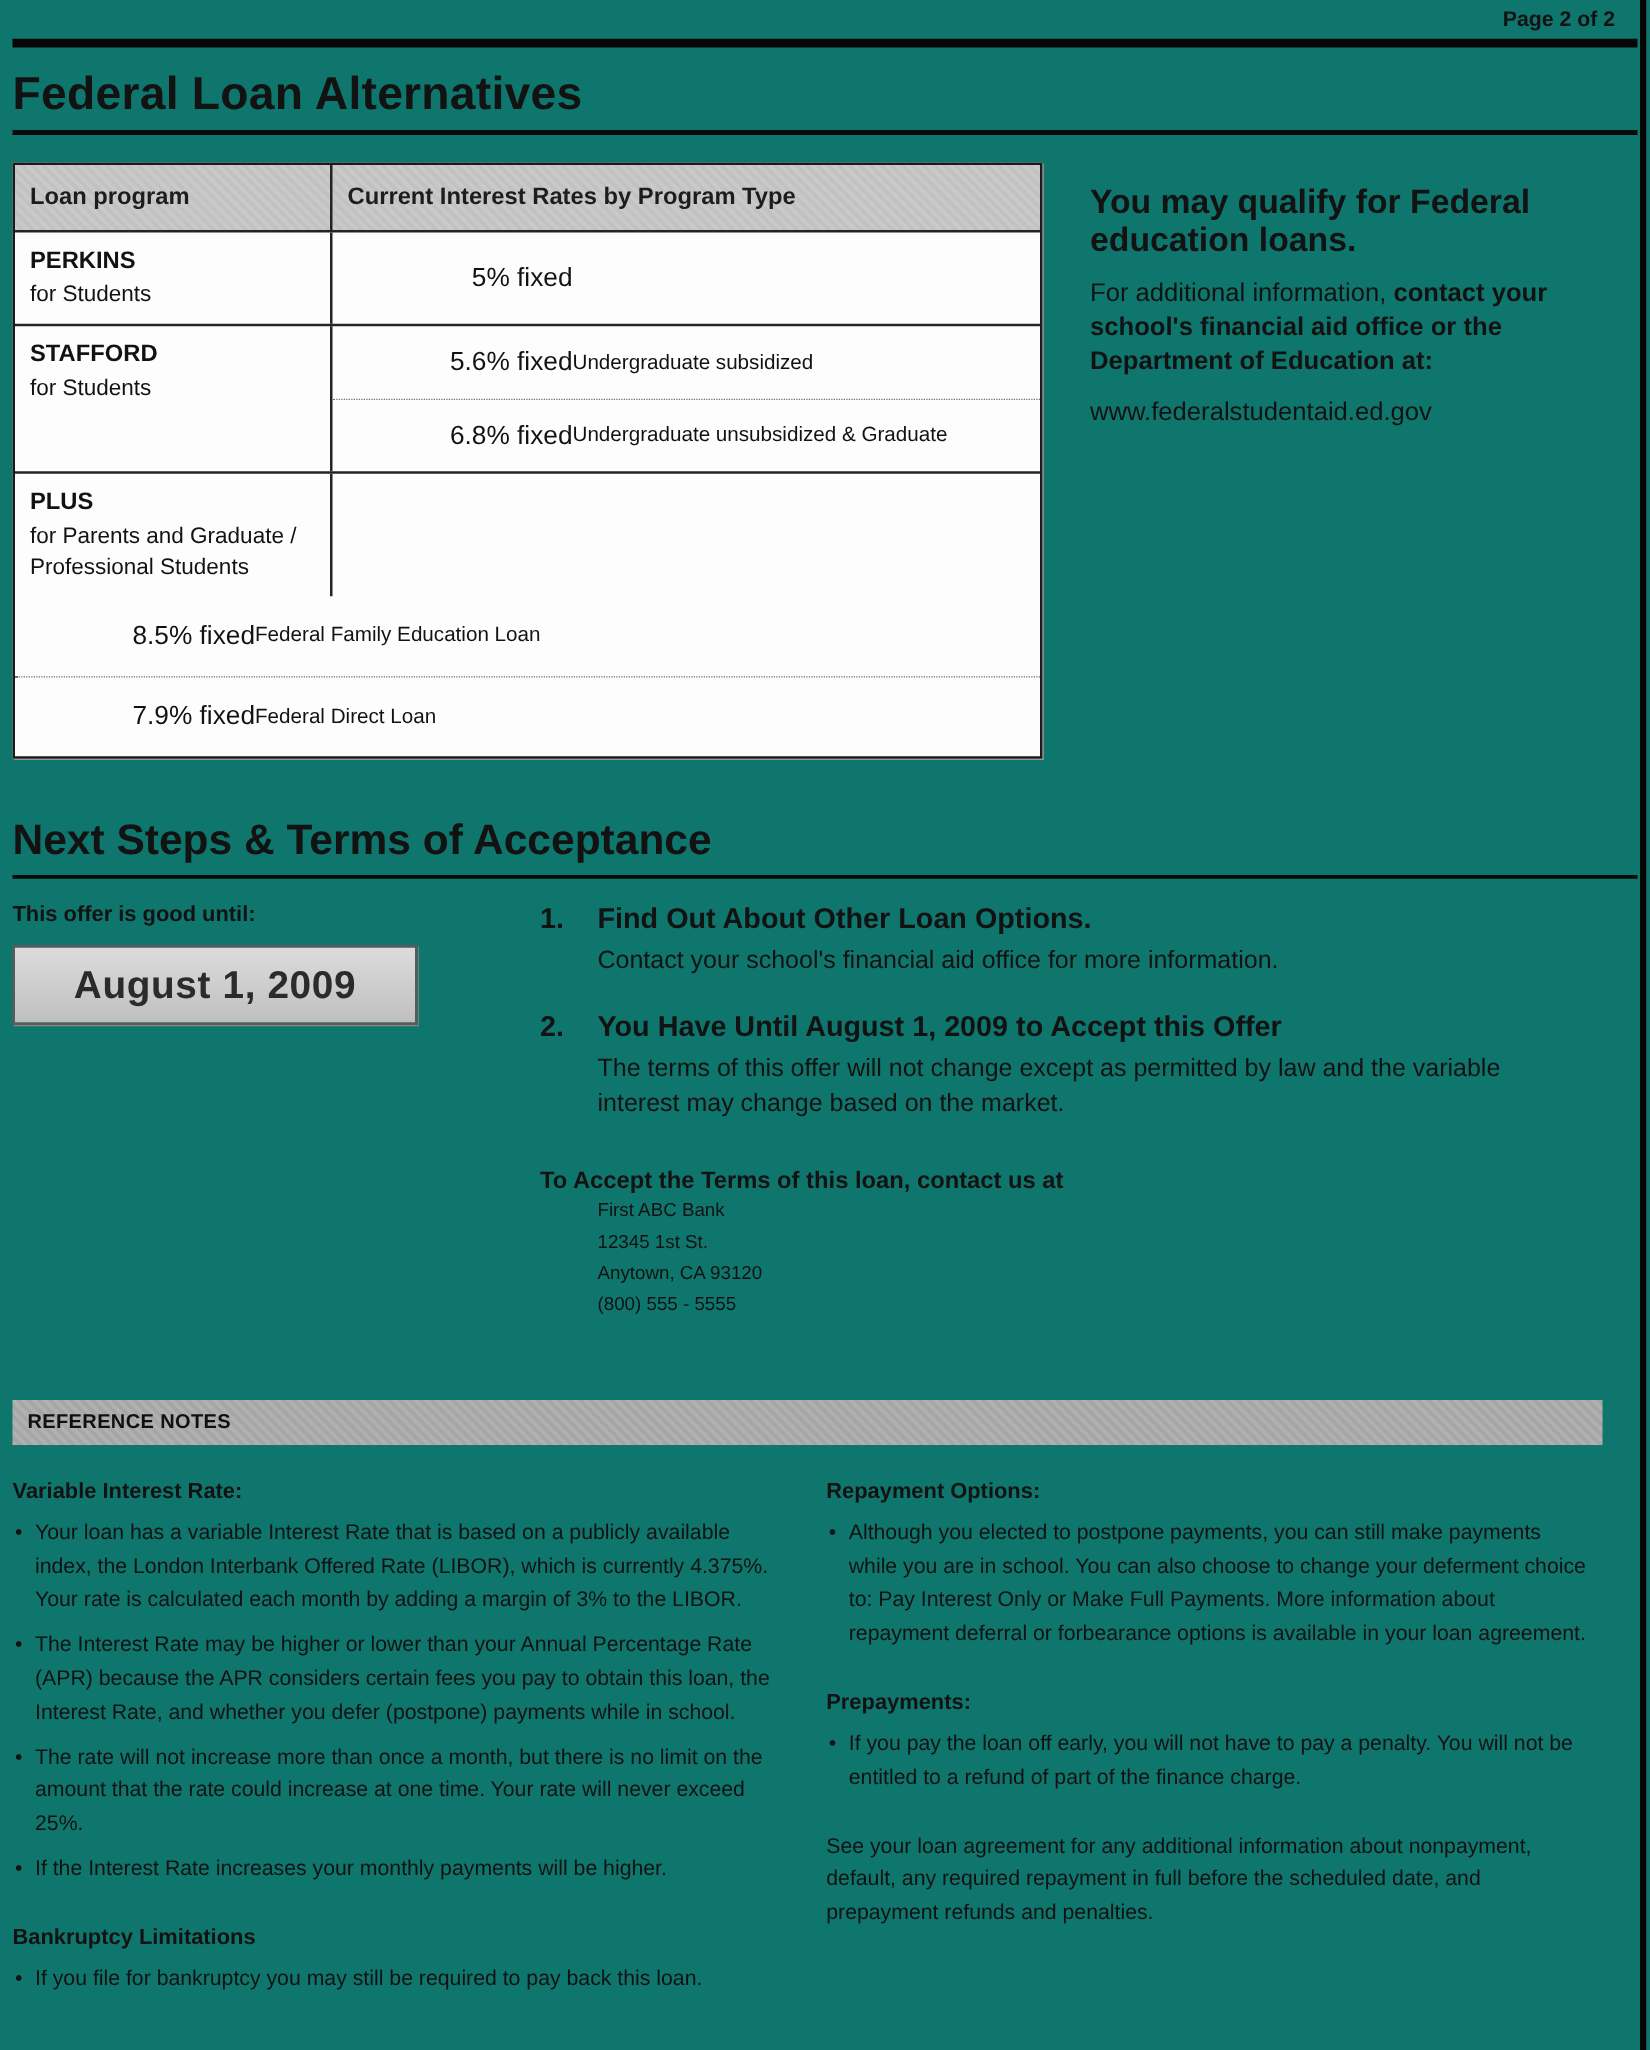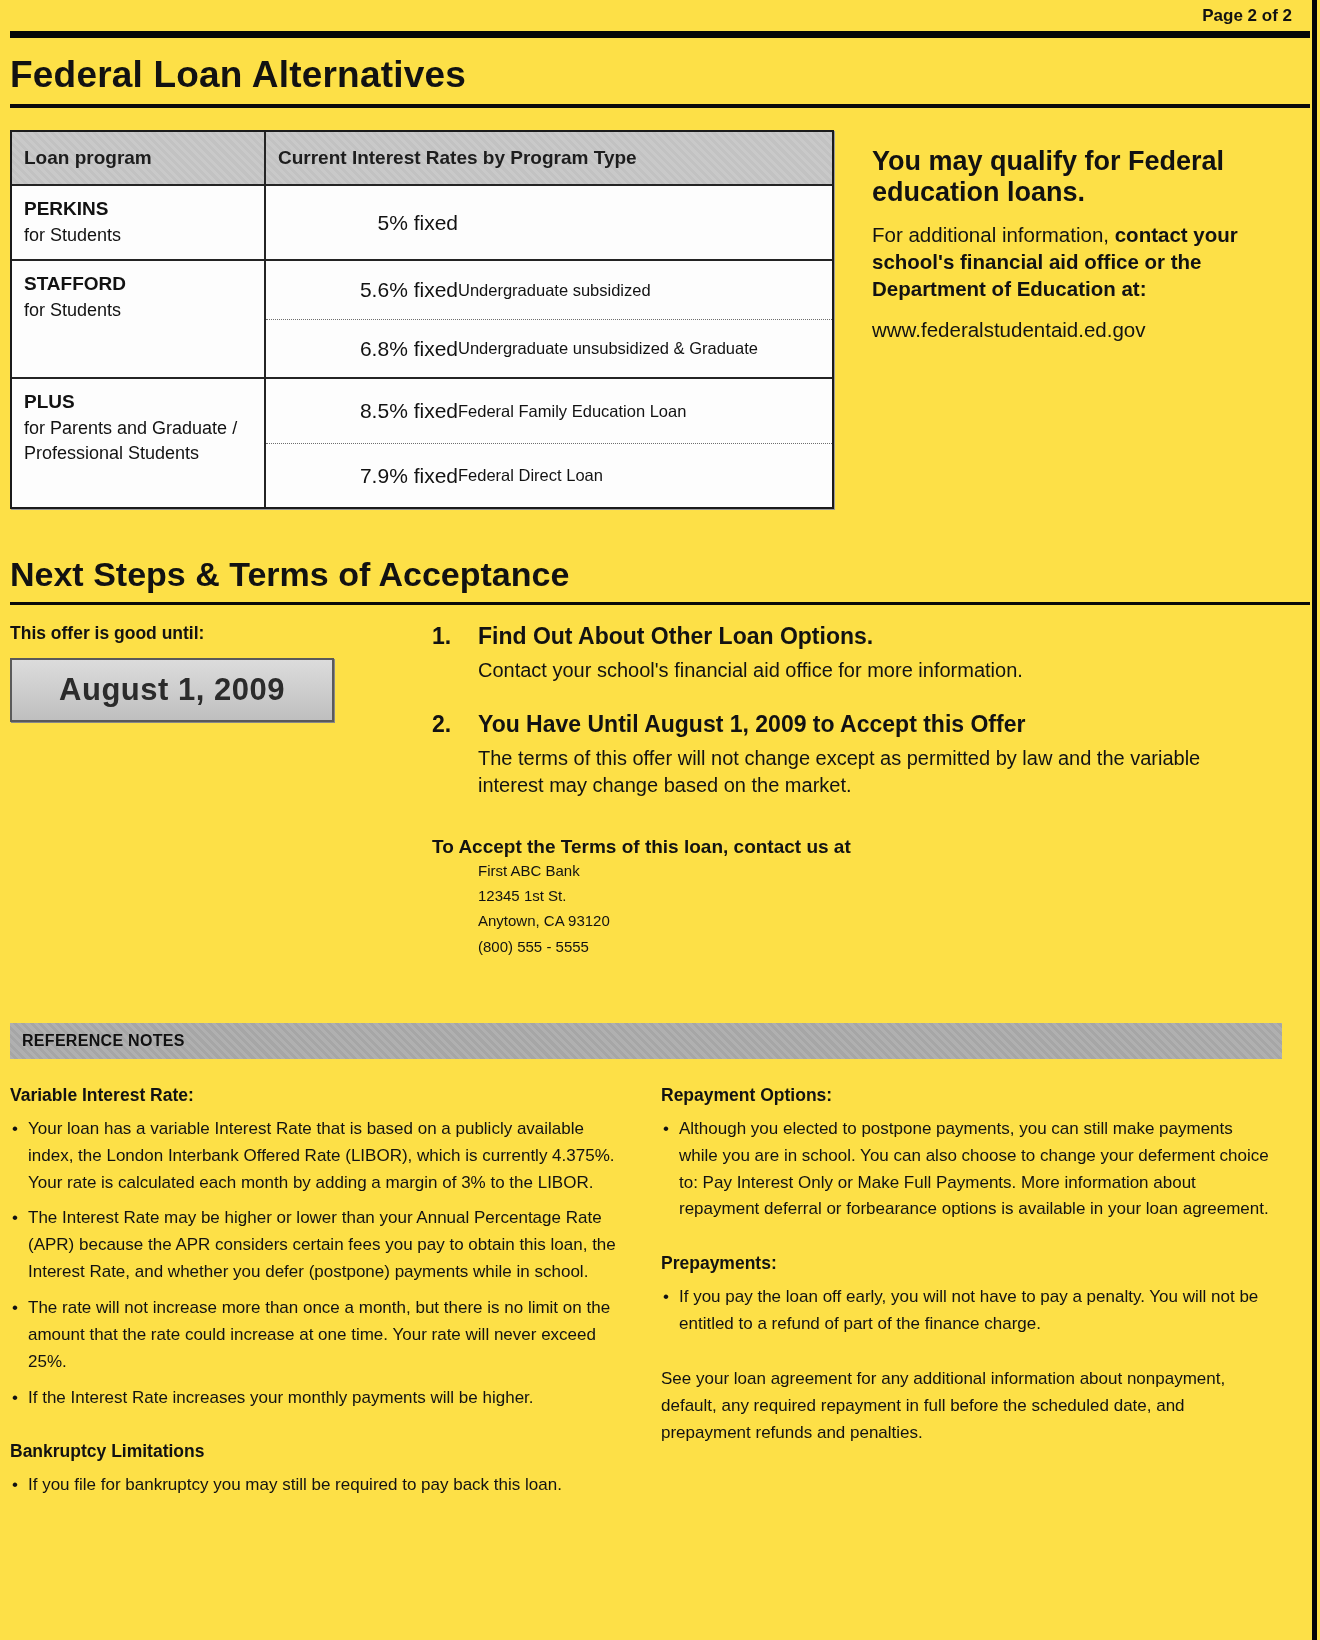--- a/index.html
+++ b/index.html
@@ -1,38 +1,38 @@
 <!DOCTYPE html>
 <html><head>
 <meta charset="utf-8">
 <style>
   * { box-sizing: border-box; }
   html,body { margin:0; padding:0; background:#ffffff; }
   body { font-family:"Liberation Sans", sans-serif; color:#121212; }
   .page {
     position:relative; width:1320px; height:1640px; margin:0 auto;
-    background:#fde047; overflow:hidden; padding:0 10px;
+    background:#0f766e; overflow:hidden; padding:0 10px;
   }
   .right-edge-artifact {
     position:absolute; top:0; right:3px; width:5px; height:1640px;
     background:#050505;
   }
 
   
   .page-number { text-align:right; font-size:17px; font-weight:bold; padding:6px 18px 5px 0; }
   .top-rule { height:7px; background:#060606; margin-right:0; }
 
   h1.doc-title { font-size:37px; font-weight:bold; margin:16px 0 8px 0; letter-spacing:.2px; }
   .title-rule { height:4px; background:#0a0a0a; margin-bottom:22px; }
 
   
   .loan-section { display:flex; gap:38px; align-items:flex-start; }
   .loan-table { width:824px; border:2px solid #1b1b1b; background:#fdfdfd; flex:0 0 auto; box-shadow:1px 1px 0 #999; }
   .t-row { display:flex; border-bottom:2px solid #242424; }
-  .t-row:last-child { border-bottom:none; }
+  .t-row:last-child { border-bottom:none;flex-direction:column; }
   .t-head { background:#c6c6c6; background:repeating-linear-gradient(45deg,#c9c9c9 0 3px,#c2c2c2 3px 6px); }
   .t-hcell { font-weight:bold; font-size:19px; color:#1d1d1d; padding:15px 12px; }
   .t-col-prog { width:254px; border-right:2px solid #242424; padding:12px 12px; }
   .t-head .t-col-prog { padding:15px 12px; }
   .t-col-rates { flex:1; display:flex; flex-direction:column; }
   .prog-name { font-weight:bold; font-size:19px; }
   .prog-sub { font-size:18px; margin-top:3px; line-height:1.35; }
   .rate-cell { display:flex; align-items:center; padding:10px 14px; flex:1; }
   .rate-cell + .rate-cell { border-top:1px dotted #6e6e6e; }
   .rate-val { width:178px; font-size:21px; flex:0 0 auto;text-align:right; }

